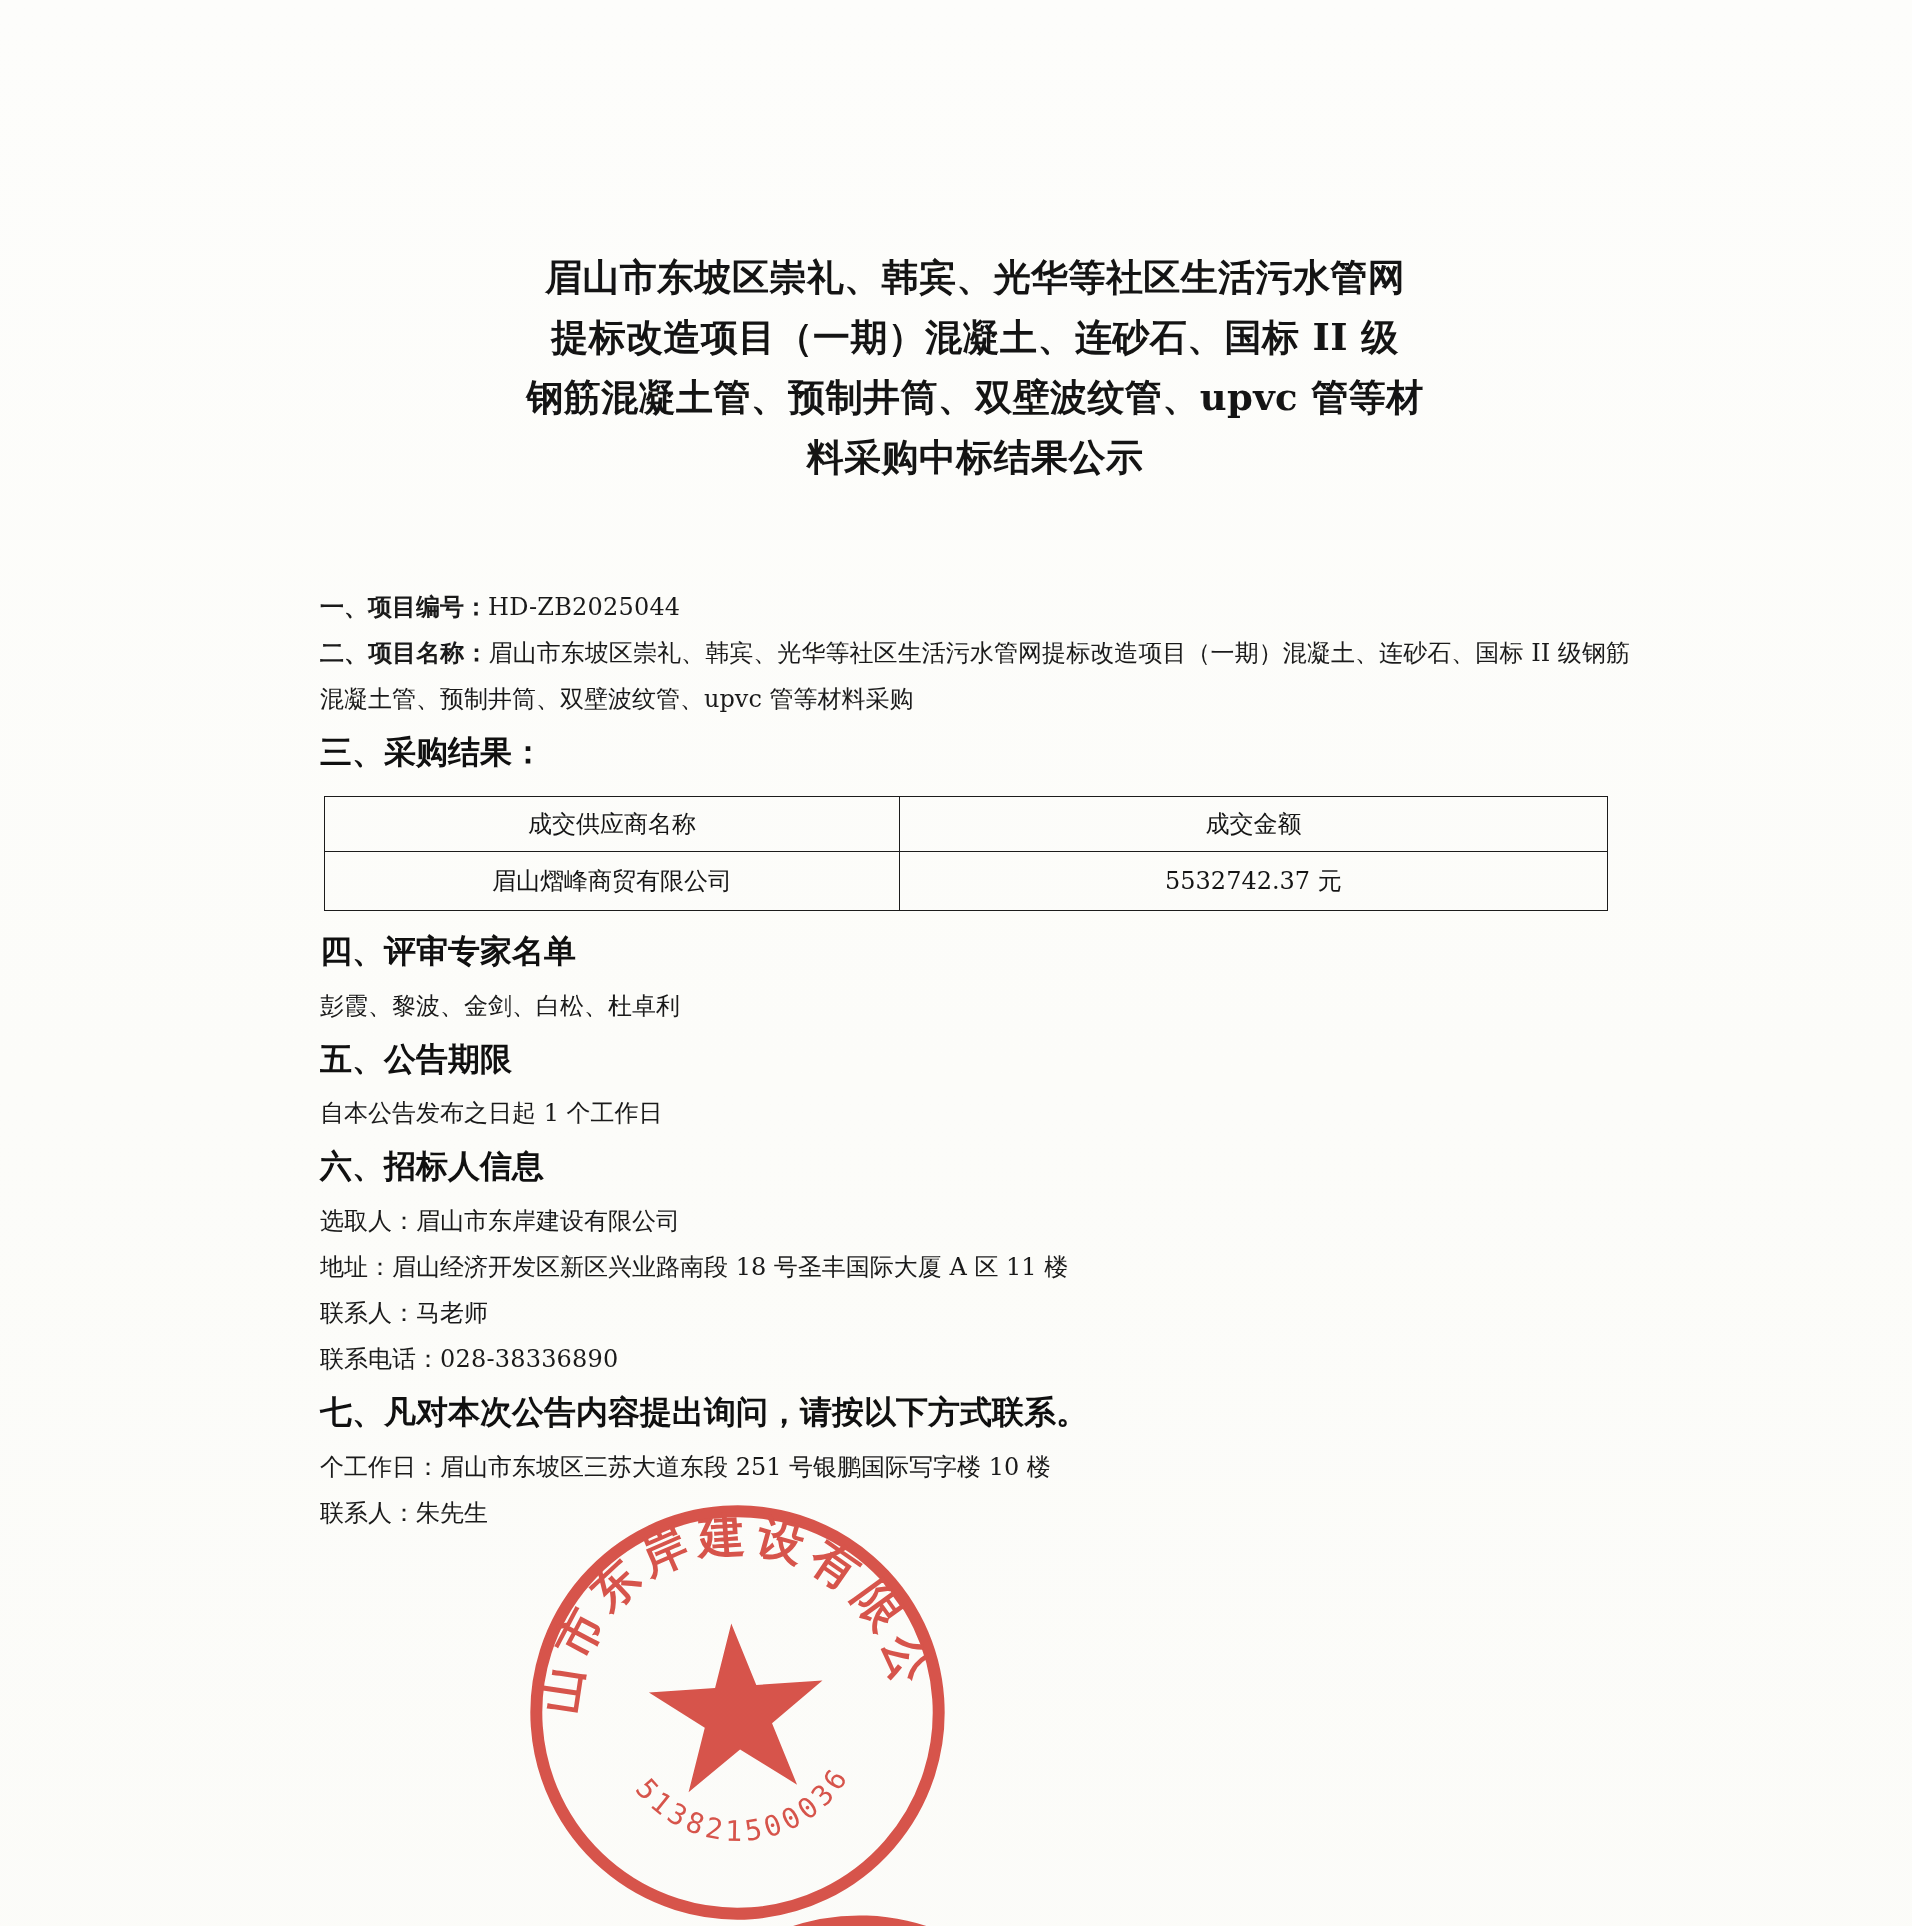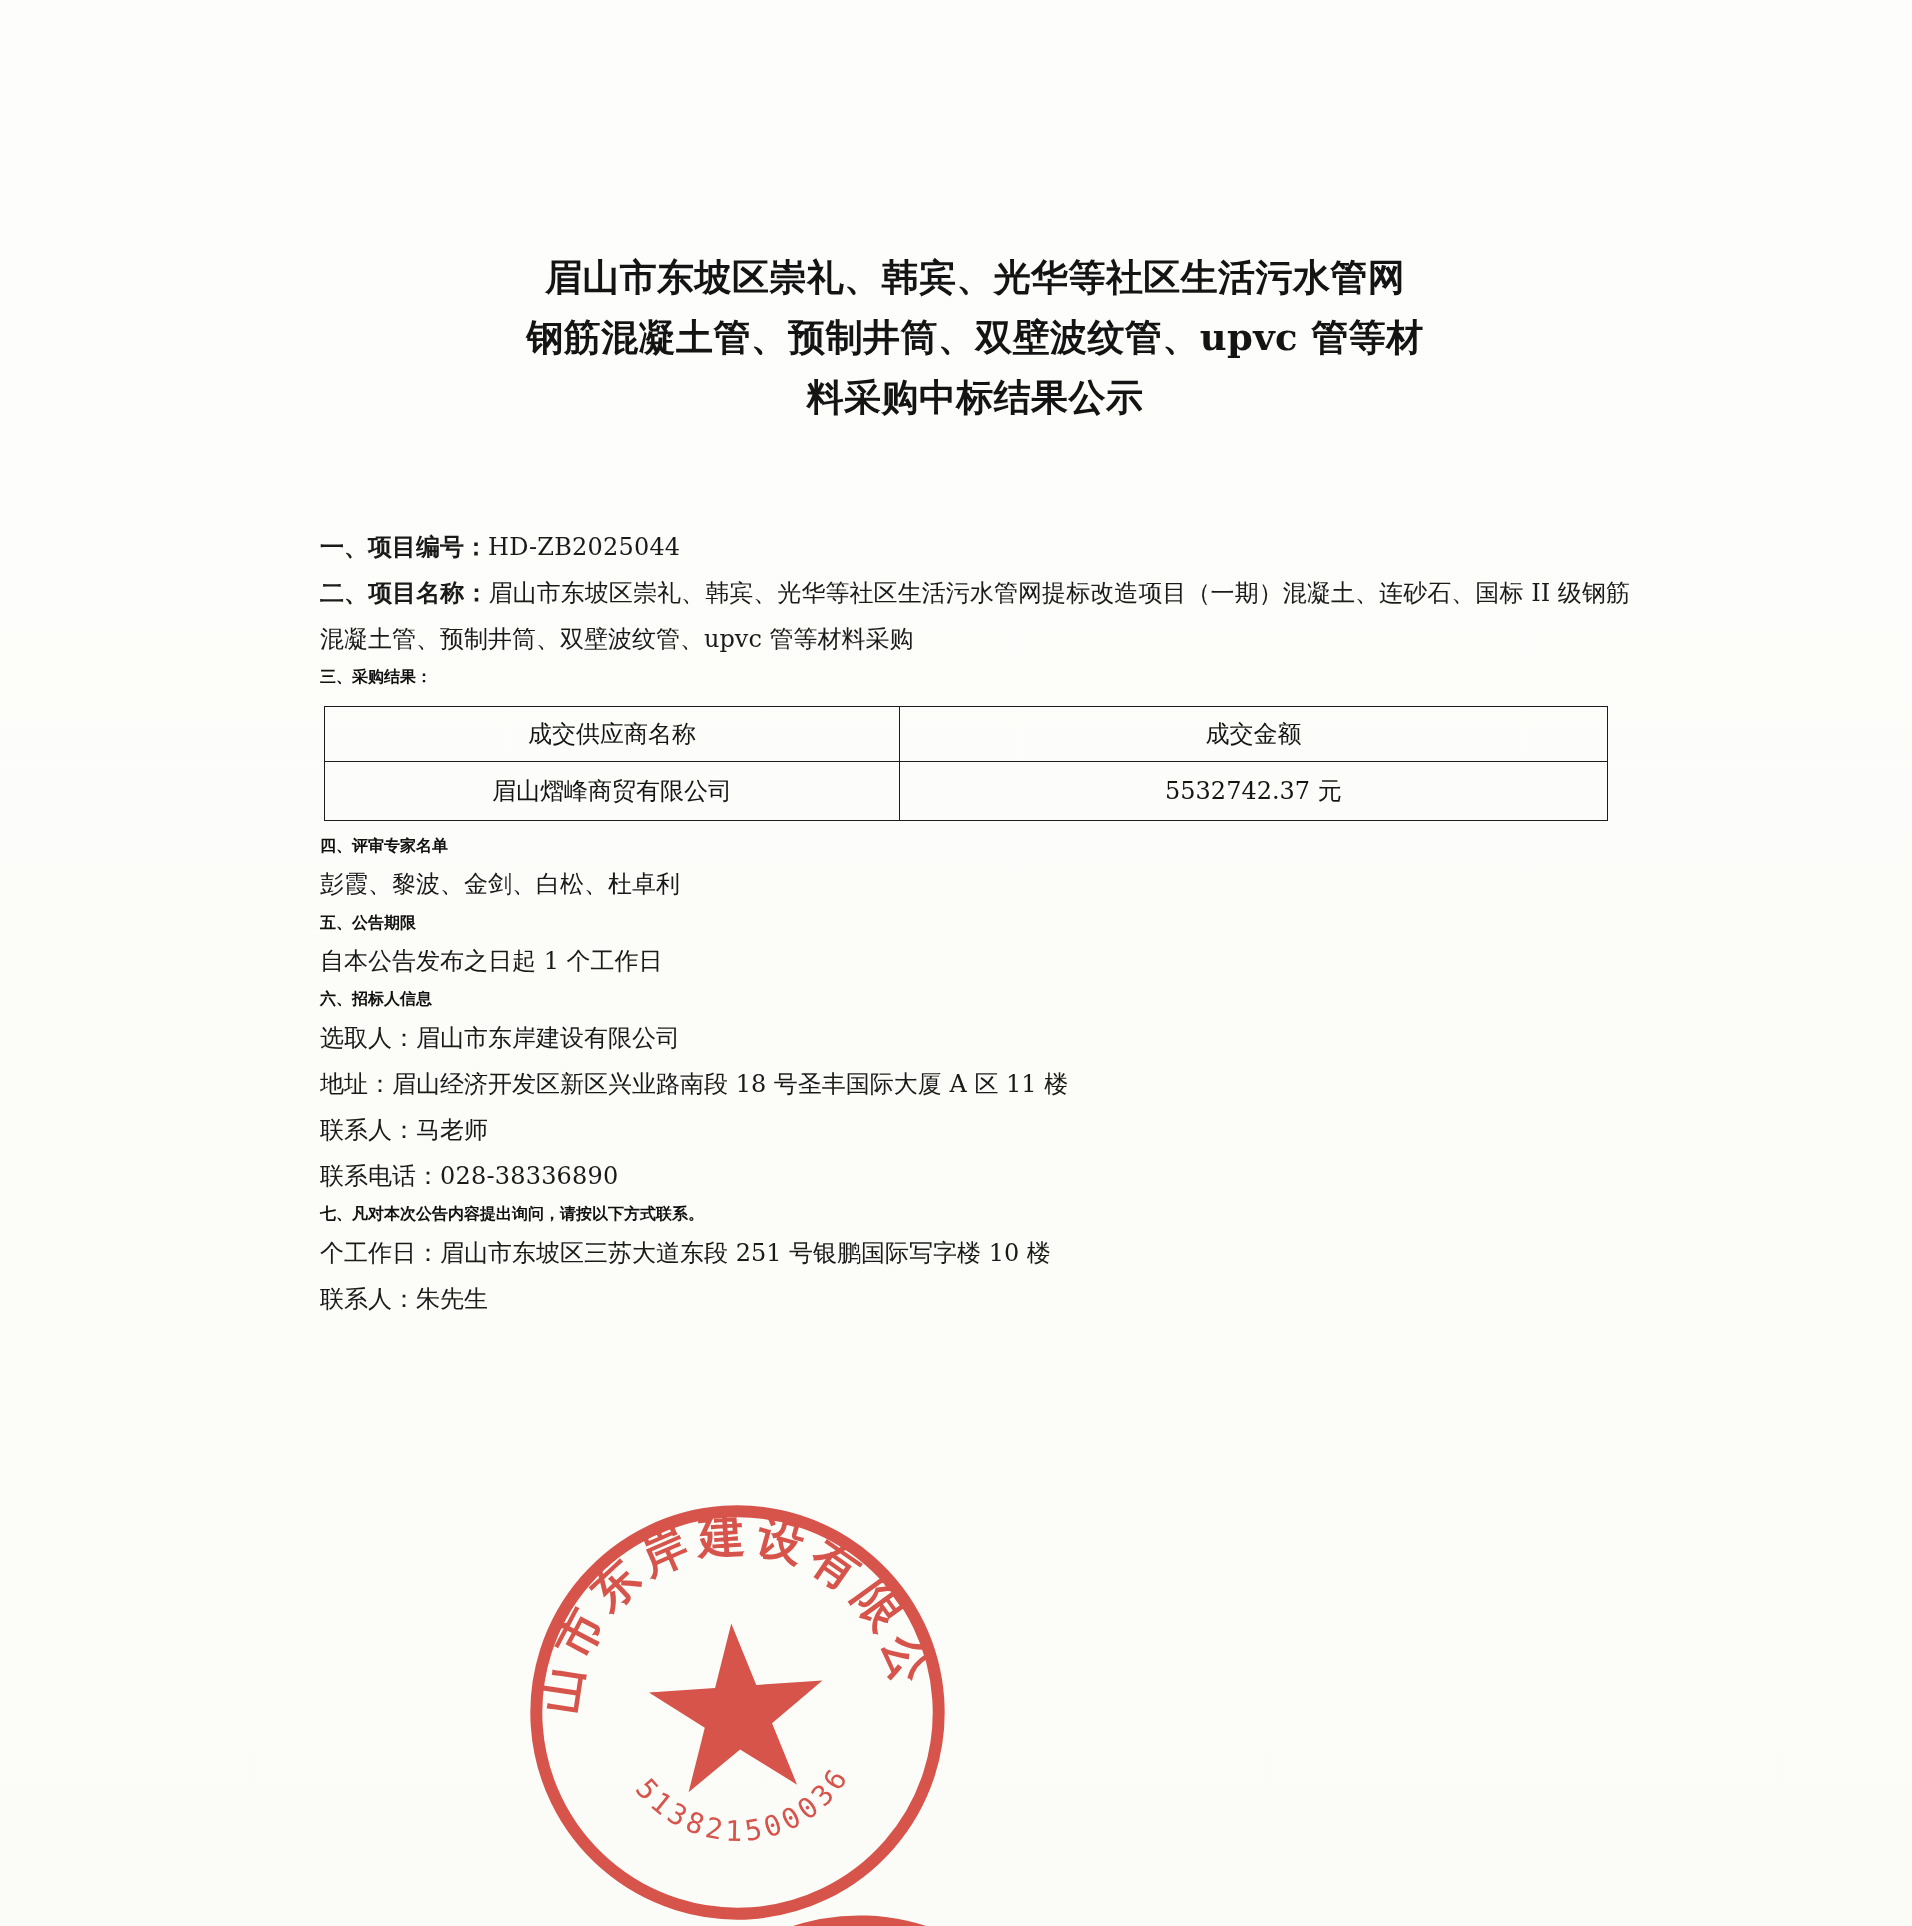--- a/index.html
+++ b/index.html
@@ -54,21 +54,21 @@
     height: 96px;
   }
   .body-block {
     font-family: "DejaVu Serif", "Liberation Serif", serif;
     font-size: 24px;
     line-height: 1.92;
     color: #1a1a1a;
   }
   .sec-head {
     font-weight: bold;
-    font-size: 16px;
+    font-size: 32px;
     color: #101010;
   }
   .para {
     margin: 0;
     text-align: justify;
     text-indent: 0;
   }
   .para .lead {
     font-weight: bold;
   }
@@ -130,20 +130,21 @@
 </head>
 <body>
 
 <div class="page">
   <div class="paper-tint"></div>
 
   <div class="content">
 
     <div class="doc-title">
       <span class="title-line">眉山市东坡区崇礼、韩宾、光华等社区生活污水管网</span>
+      <span class="title-line">提标改造项目（一期）混凝土、连砂石、国标 II 级</span>
       <span class="title-line">钢筋混凝土管、预制井筒、双壁波纹管、upvc 管等材</span>
       <span class="title-line last">料采购中标结果公示</span>
     </div>
 
     <div class="gap-after-title"></div>
 
     <div class="body-block">
 
       <p class="para">
         <span class="lead">一、项目编号：</span><span class="mono">HD-ZB2025044</span>

